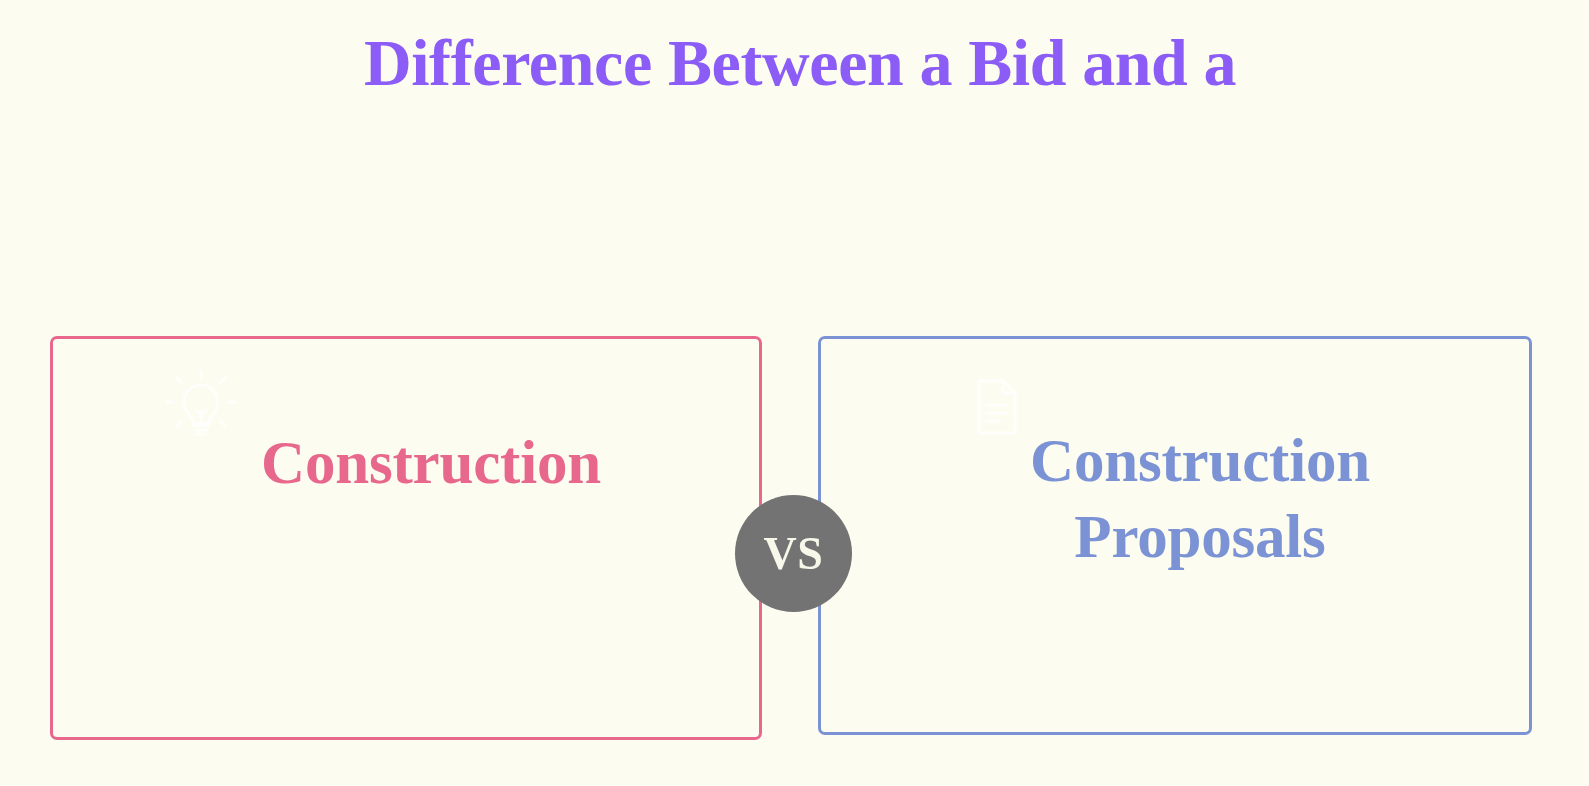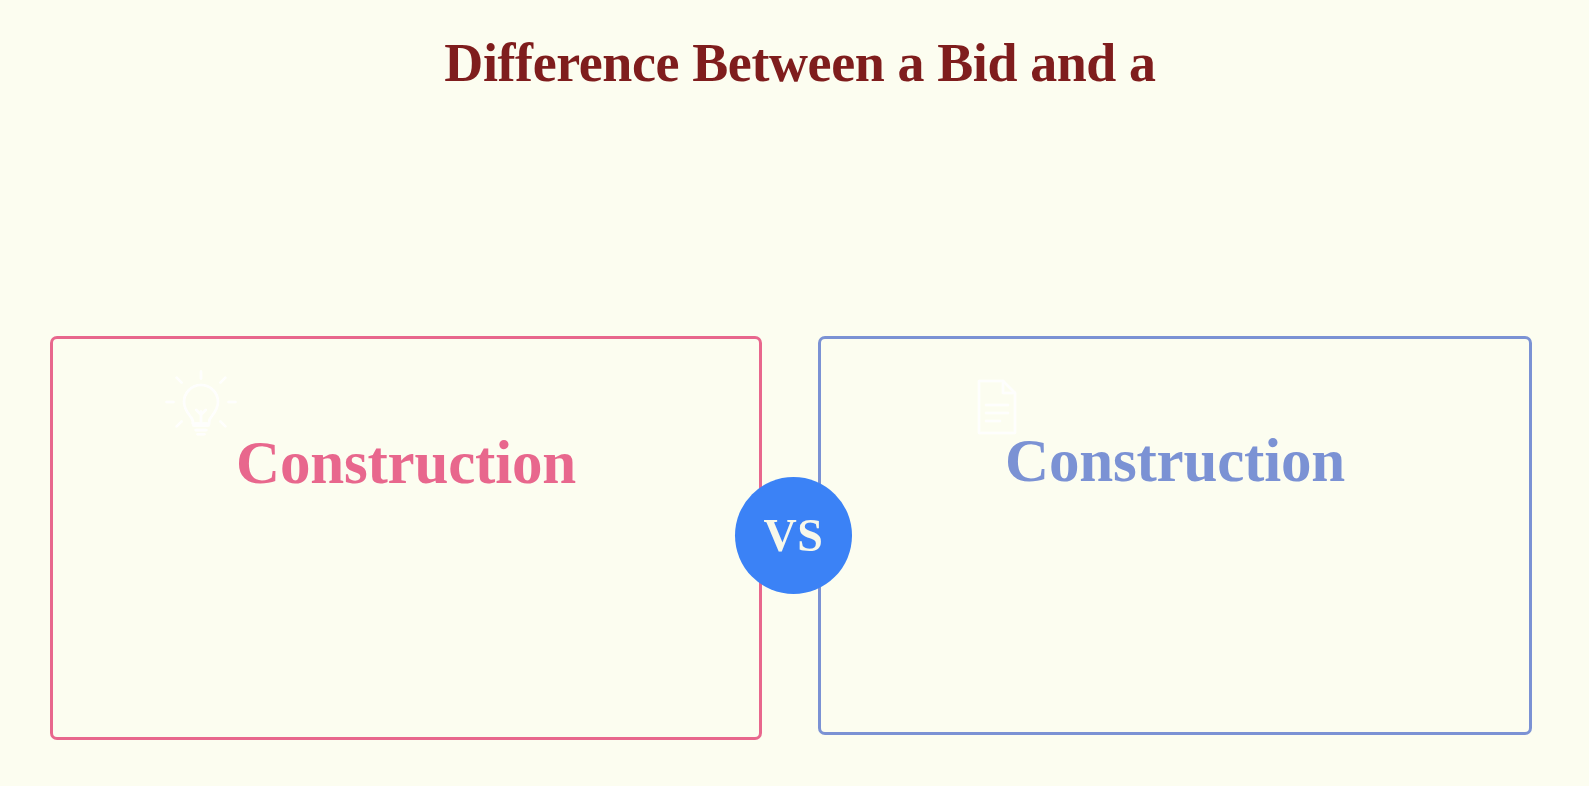--- a/index.html
+++ b/index.html
@@ -27,23 +27,23 @@
     position: absolute;
     left: 0;
     top: 14px;
     width: 1589px;
     text-align: center;
   }
   .title-line {
     display: block;
     font-family: "Liberation Serif", "DejaVu Serif", serif;
     font-weight: bold;
-    font-size: 54px;
+    font-size: 66px;
     line-height: 98px;
-    color: #7f1d1d;
+    color: #8b5cf6;
     letter-spacing: -0.4px;
     white-space: nowrap;
     margin-left: 11px;
   }
 
   
   #compare-row {
     position: absolute;
     left: 0;
     top: 336px;
@@ -91,42 +91,43 @@
   .card-label {
     position: absolute;
     left: 0;
     width: 100%;
     text-align: center;
     font-family: "Liberation Serif", "DejaVu Serif", serif;
     font-weight: bold;
     font-size: 61px;
     line-height: 76px;
     letter-spacing: -0.2px;
+    padding-left: 25px;
   }
   #card-bids .card-label {
     top: 86px;
     color: #e8678d;
   }
   #card-proposals .card-label {
     top: 84px;
     color: #7b92d4;
   }
   .card-label .label-line {
     display: block;
   }
 
   
   #vs-badge {
     position: absolute;
     left: 735px;
-    top: 141px;
+    top: 159px;
     width: 117px;
     height: 117px;
     border-radius: 50%;
-    background: #3b82f6;
+    background: #737373;
     z-index: 5;
   }
   #vs-badge-text {
     position: absolute;
     left: 0;
     top: 0;
     width: 117px;
     height: 117px;
     display: flex;
     align-items: center;
@@ -190,17 +191,18 @@
             <path d="M44 12 v12 h12"></path>
             <path d="M27 36 h22"></path>
             <path d="M27 44 h22"></path>
             <path d="M27 52 h14"></path>
           </g>
         </svg>
       </span>
 
       <span class="card-label">
         <span class="label-line">Construction</span>
+        <span class="label-line">Proposals</span>
       </span>
     </div>
 
   </div>
 </div>
 
 </body></html>

